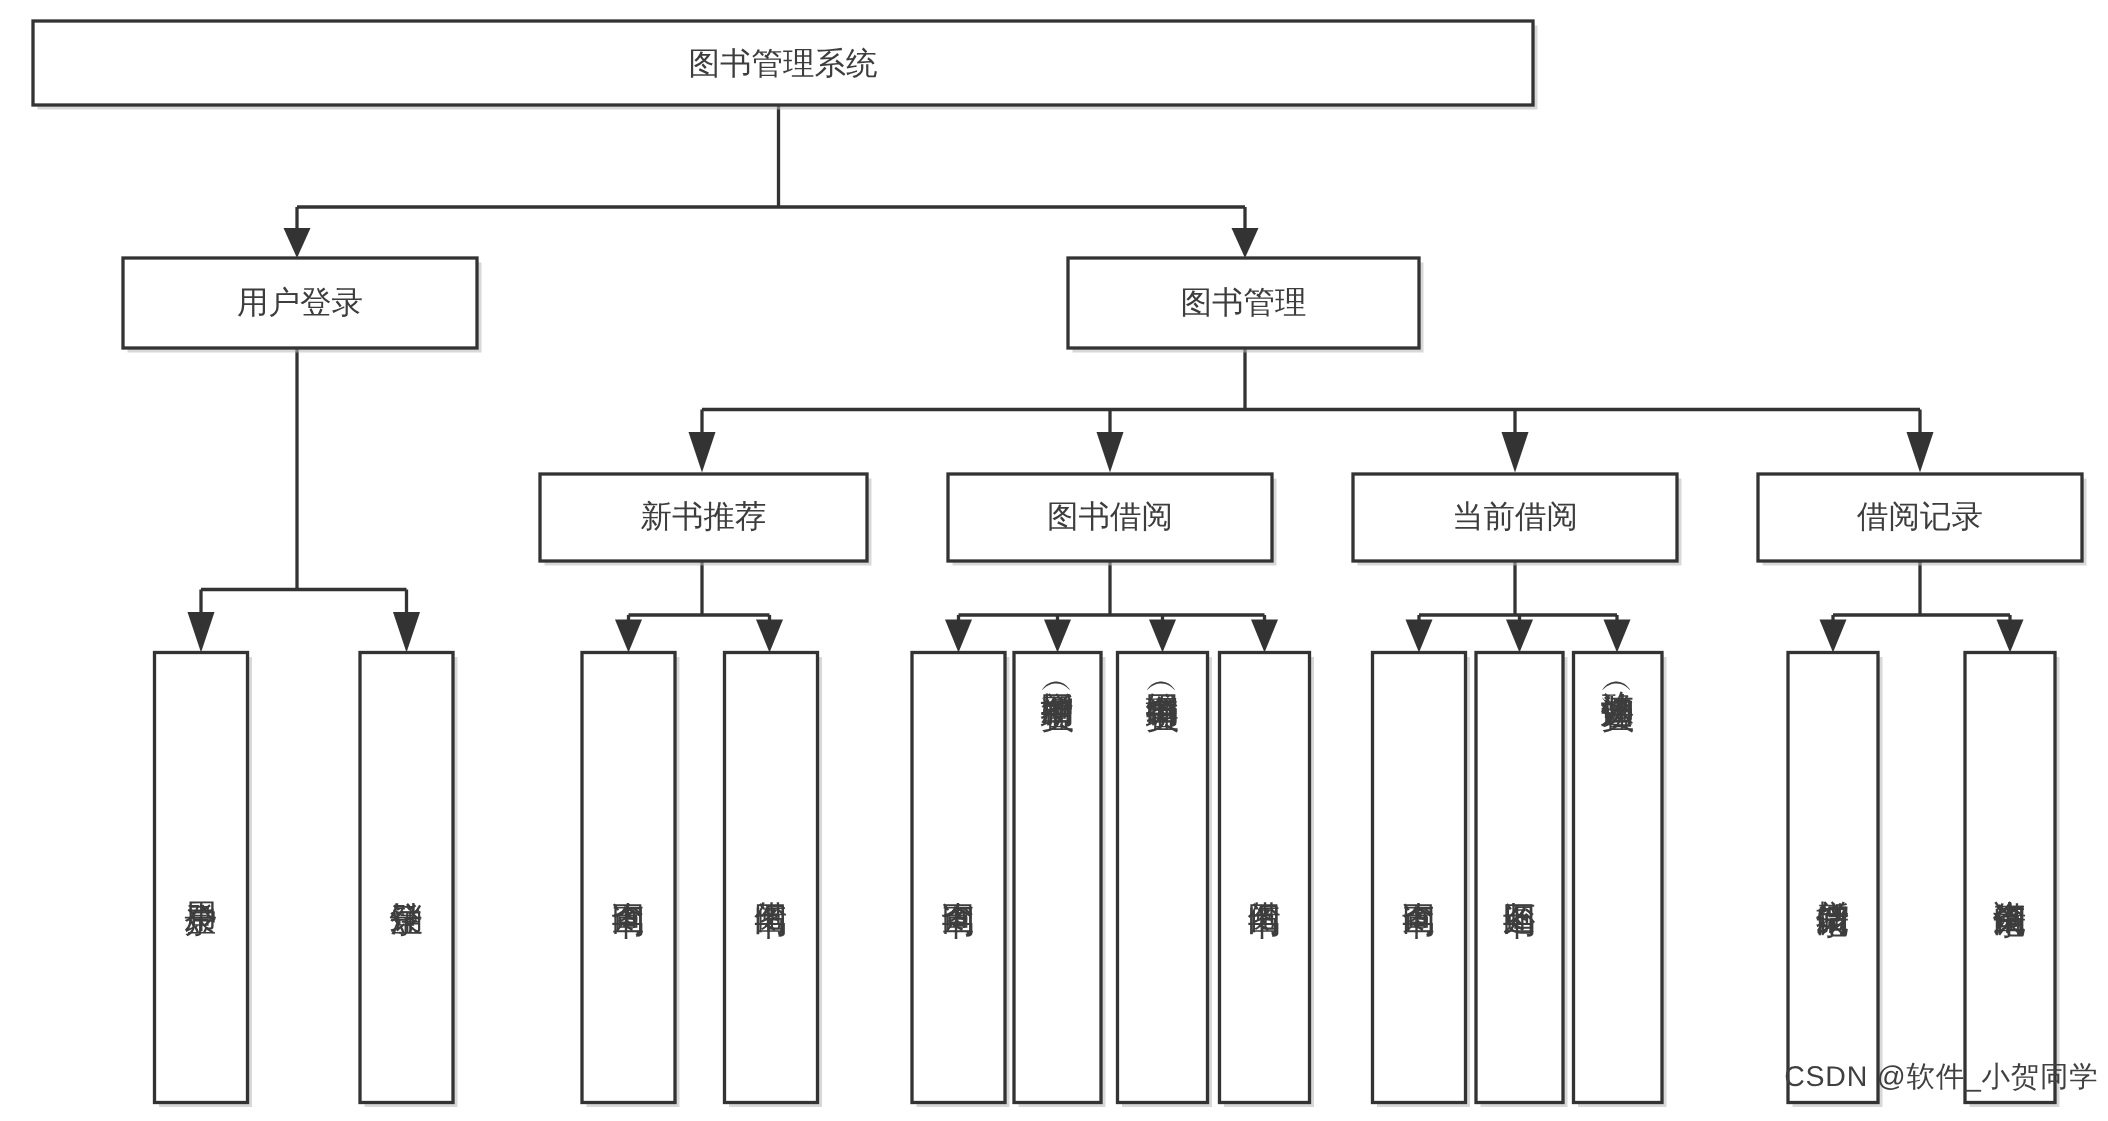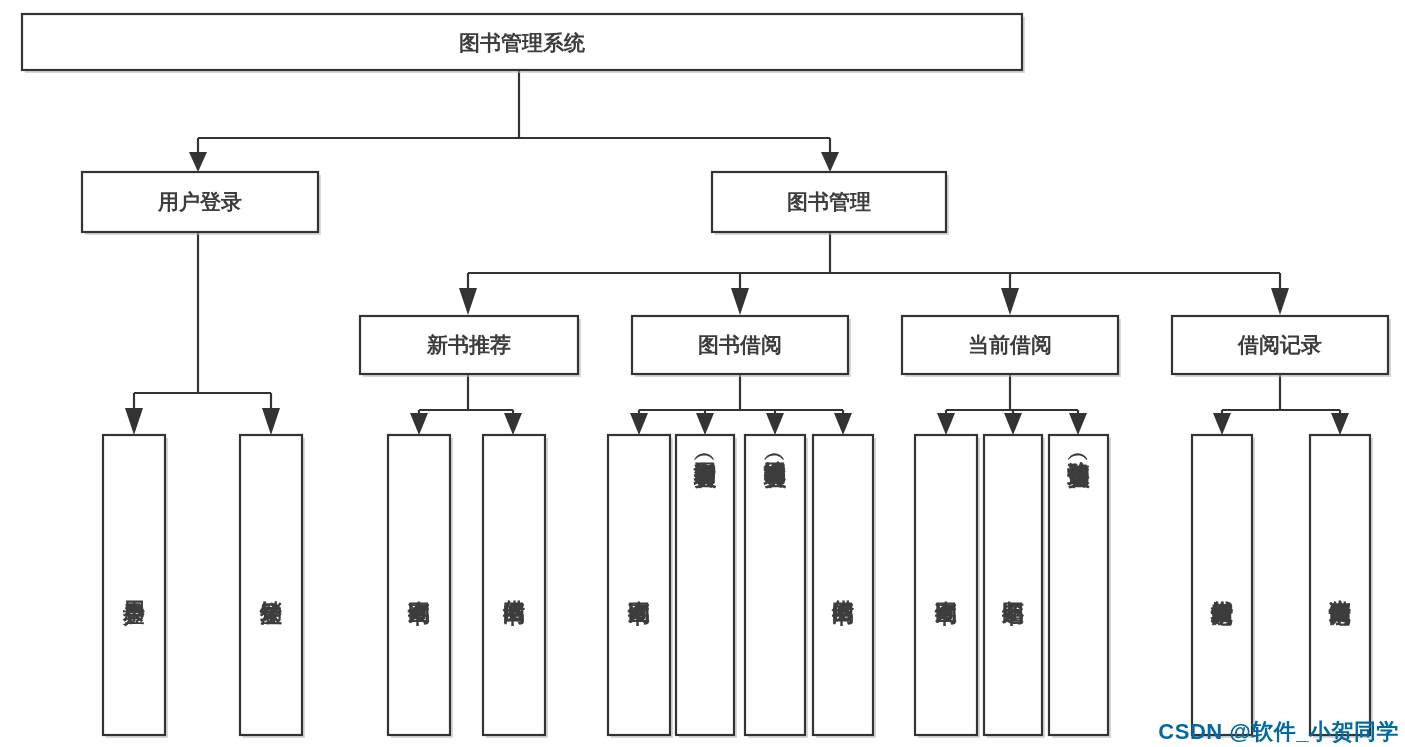--- a/index.html
+++ b/index.html
@@ -10,21 +10,20 @@
   }
   body {
     font-family: "Liberation Sans", "DejaVu Sans", sans-serif;
   }
   #diagram-root {
     position: relative;
     width: 1405px;
     height: 747px;
     background: #ffffff;
     overflow: hidden;
-    font-weight: bold;
   }
   svg.flow {
     position: absolute;
     left: 0;
     top: 0;
     width: 1405px;
     height: 747px;
     display: block;
   }
   .node-rect {
@@ -65,24 +64,24 @@
     font-family: "Liberation Sans", "DejaVu Sans", sans-serif;
     font-size: 22px;
     line-height: 1.08;
     color: #3d3d3d;
     white-space: nowrap;
     letter-spacing: 1px;
   }
   .watermark {
     position: absolute;
     right: 6px;
-    bottom: 0;
+    bottom: 16px;
     font-family: "Liberation Sans", "DejaVu Sans", sans-serif;
-    font-size: 22px;
-    color: #0369a1;
+    font-size: 19px;
+    color: #404040;
     letter-spacing: 0.5px;
     white-space: nowrap;
     user-select: none;
   }
 </style>
 </head>
 <body>
 
 <div id="diagram-root">
 

